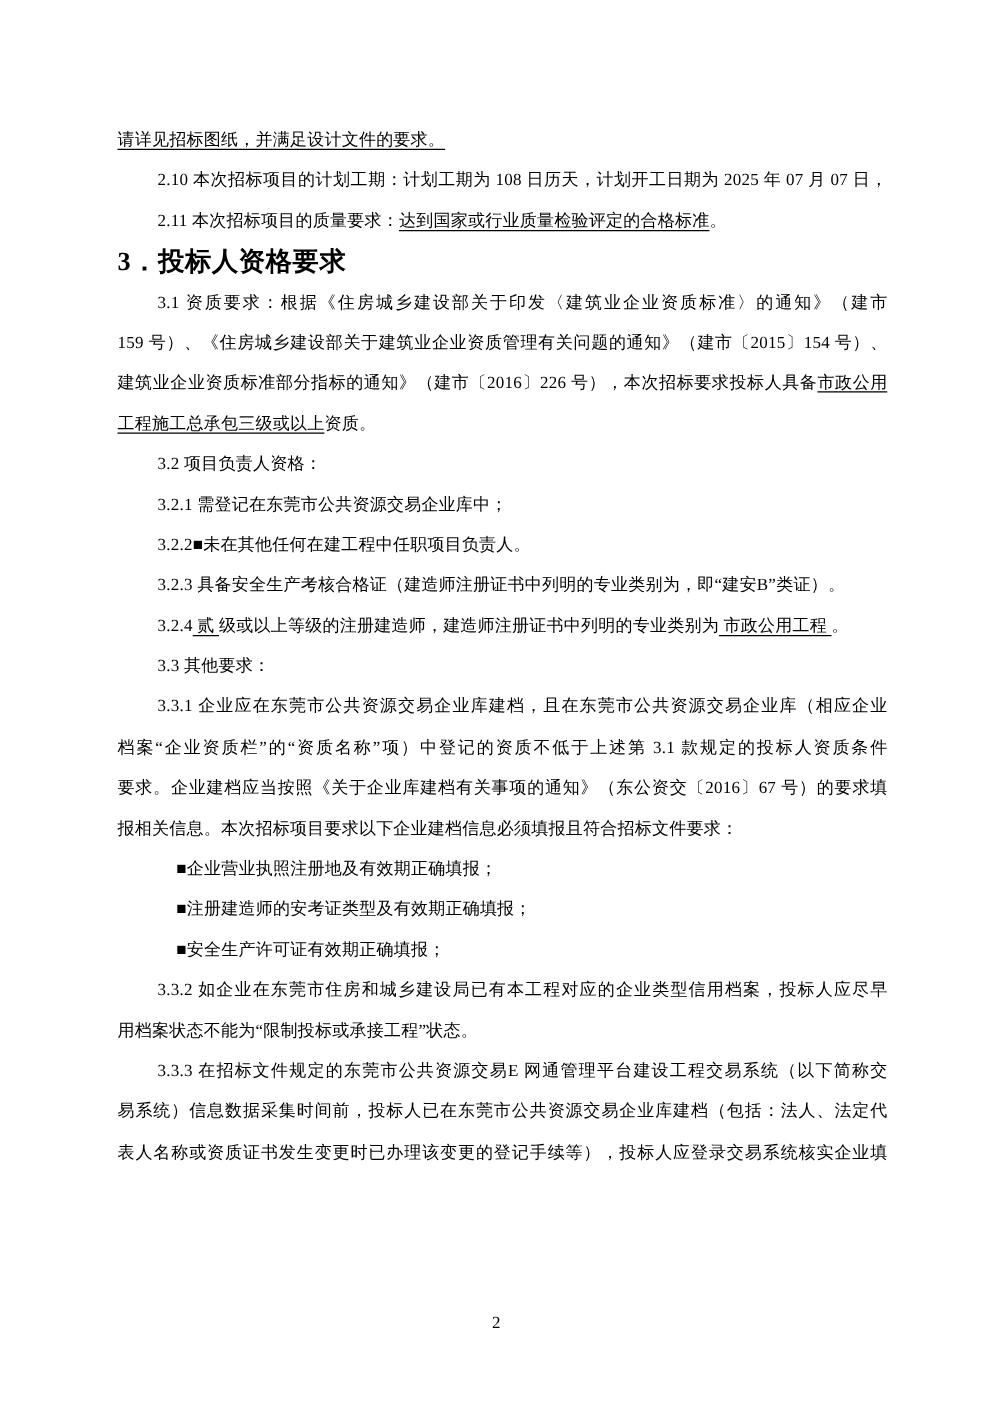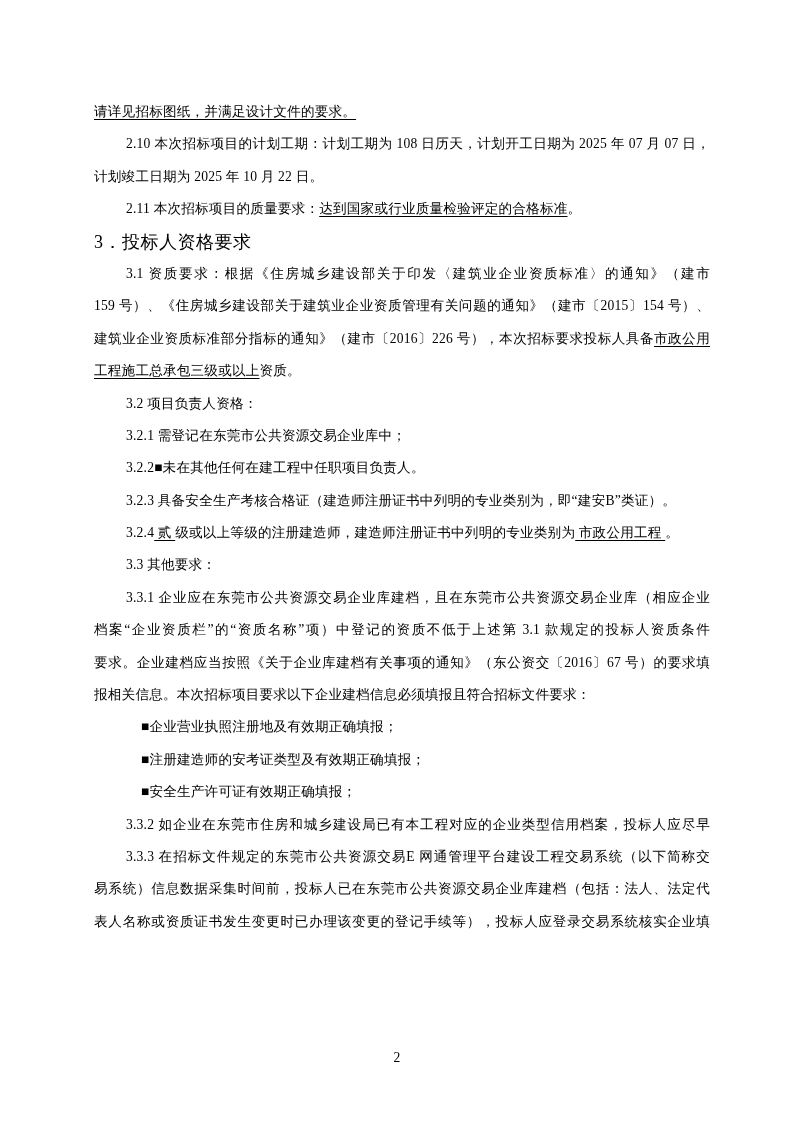--- a/index.html
+++ b/index.html
@@ -33,22 +33,22 @@
   .line.justify::after{
     content:"";
     display:inline-block;
     width:100%;
     height:0;
     vertical-align:top;
   }
   .line.indent{text-indent:32px;}
   .line.bullet{padding-left:47px;}
   .line.heading{
-    font-weight:400;
-    font-size:18px;
+    font-weight:700;
+    font-size:21px;
     letter-spacing:0.5px;
   }
   .u{
     text-decoration:underline;
     text-underline-offset:3px;
     text-decoration-thickness:1px;
   }
   .pageno{
     position:absolute;
     left:0;top:1032px;
@@ -58,39 +58,39 @@
     line-height:20px;
   }
 </style>
 </head>
 <body>
 
 <div class="page">
   <div class="doc">
       <div class="line plain"><span class="u">请详见招标图纸，并满足设计文件的要求。</span></div>
       <div class="line indent justify"><span>2.10 本次招标项目的计划工期：计划工期为 108 日历天，计划开工日期为 2025 年 07 月 07 日，</span></div>
-      <div class="line plain"><span>计划竣工日期为 2025 年 10 月 22 日。</span></div>
       <div class="line indent"><span>2.11 本次招标项目的质量要求：</span><span class="u">达到国家或行业质量检验评定的合格标准</span><span>。</span></div>
       <div class="line heading"><span>3．投标人资格要求</span></div>
       <div class="line indent justify"><span>3.1 资质要求：根据《住房城乡建设部关于印发〈建筑业企业资质标准〉的通知》（建市〔2014〕</span></div>
       <div class="line plain justify"><span>159 号）、《住房城乡建设部关于建筑业企业资质管理有关问题的通知》（建市〔2015〕154 号）、《建</span></div>
       <div class="line plain justify"><span>建筑业企业资质标准部分指标的通知》（建市〔2016〕226 号），本次招标要求投标人具备</span><span class="u">市政公用</span></div>
       <div class="line plain"><span class="u">工程施工总承包三级或以上</span><span>资质。</span></div>
       <div class="line indent"><span>3.2 项目负责人资格：</span></div>
       <div class="line indent"><span>3.2.1 需登记在东莞市公共资源交易企业库中；</span></div>
       <div class="line indent"><span>3.2.2■未在其他任何在建工程中任职项目负责人。</span></div>
       <div class="line indent"><span>3.2.3 具备安全生产考核合格证（建造师注册证书中列明的专业类别为，即“建安B”类证）。</span></div>
       <div class="line indent"><span>3.2.4</span><span class="u">&nbsp;贰&nbsp;</span><span>级或以上等级的注册建造师，建造师注册证书中列明的专业类别为</span><span class="u">&nbsp;市政公用工程&nbsp;</span><span>。</span></div>
       <div class="line indent"><span>3.3 其他要求：</span></div>
       <div class="line indent justify"><span>3.3.1 企业应在东莞市公共资源交易企业库建档，且在东莞市公共资源交易企业库（相应企业</span></div>
       <div class="line plain justify"><span>档案“企业资质栏”的“资质名称”项）中登记的资质不低于上述第 3.1 款规定的投标人资质条件</span></div>
       <div class="line plain justify"><span>要求。企业建档应当按照《关于企业库建档有关事项的通知》（东公资交〔2016〕67 号）的要求填</span></div>
       <div class="line plain"><span>报相关信息。本次招标项目要求以下企业建档信息必须填报且符合招标文件要求：</span></div>
       <div class="line bullet"><span>■企业营业执照注册地及有效期正确填报；</span></div>
       <div class="line bullet"><span>■注册建造师的安考证类型及有效期正确填报；</span></div>
       <div class="line bullet"><span>■安全生产许可证有效期正确填报；</span></div>
       <div class="line indent justify"><span>3.3.2 如企业在东莞市住房和城乡建设局已有本工程对应的企业类型信用档案，投标人应尽早</span></div>
+      <div class="line plain"><span>用档案状态不能为“限制投标或承接工程”状态。</span></div>
       <div class="line indent justify"><span>3.3.3 在招标文件规定的东莞市公共资源交易E 网通管理平台建设工程交易系统（以下简称交</span></div>
       <div class="line plain justify"><span>易系统）信息数据采集时间前，投标人已在东莞市公共资源交易企业库建档（包括：法人、法定代</span></div>
       <div class="line plain justify"><span>表人名称或资质证书发生变更时已办理该变更的登记手续等），投标人应登录交易系统核实企业填</span></div>
     </div>
   <div class="pageno">2</div>
 </div>
 
 </body></html>

